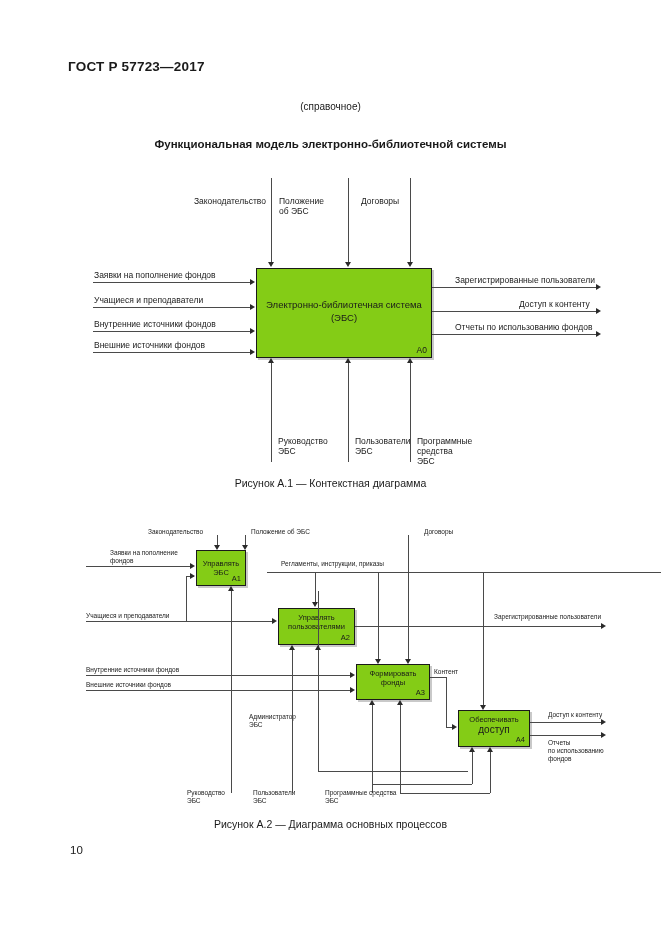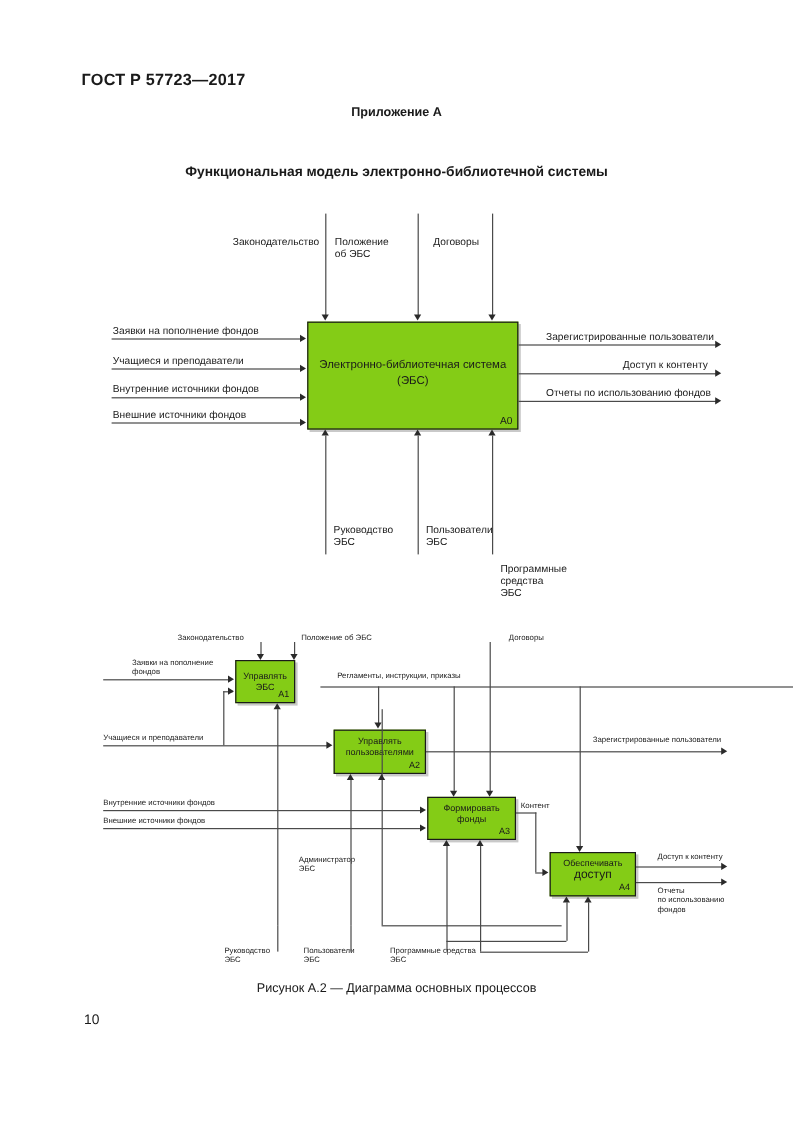--- a/index.html
+++ b/index.html
@@ -109,21 +109,21 @@
     border-right: 3px solid transparent;
     border-bottom: 5px solid #2a2a2a; }
 </style>
 </head>
 <body>
 
 <div id="page">
 
   <div class="txt" id="gost-header">ГОСТ Р 57723—2017</div>
 
-  <div class="txt ctr" id="annex-title">Приложение А</div>
+  <div class="txt ctr" id="annex-sub">(справочное)</div>
   <div class="txt ctr" id="model-title">Функциональная модель электронно-библиотечной системы</div>
 
   <div class="dgm" id="fig1" style="left:0;top:0;width:661px;height:470px;">
 
     <div class="box" style="left:256px;top:268px;width:176px;height:90px;">
       <div class="bl" style="top:30px;font-size:9.5px;">Электронно-библиотечная система</div>
       <div class="bl" style="top:43px;font-size:9.5px;">(ЭБС)</div>
       <div class="bid">A0</div>
     </div>
 
@@ -173,25 +173,26 @@
     <div class="lbl" style="left:278px;top:436px;font-size:8.5px;">Руководство
 ЭБС</div>
 
     <div class="vl" style="left:348px;top:363px;height:99px;"></div>
     <div class="ar-u" style="left:345px;top:358px;"></div>
     <div class="lbl" style="left:355px;top:436px;font-size:8.5px;">Пользователи
 ЭБС</div>
 
     <div class="vl" style="left:410px;top:363px;height:99px;"></div>
     <div class="ar-u" style="left:407px;top:358px;"></div>
-    <div class="lbl" style="left:417px;top:436px;font-size:8.5px;margin-top:33px;">Программные
+    <div class="lbl" style="left:417px;top:436px;font-size:8.5px;">Программные
 средства
 ЭБС</div>
   </div>
 
+  <div class="txt ctr" id="fig1-caption">Рисунок А.1 — Контекстная диаграмма</div>
 
   <div class="dgm" id="fig2" style="left:0;top:0;width:661px;height:815px;">
 
     <div class="box" style="left:196px;top:550px;width:50px;height:36px;">
       <div class="bl" style="top:8px;font-size:7.5px;">Управлять ЭБС</div>
       <div class="bid" style="font-size:7.5px;">A1</div>
     </div>
 
     <div class="box" style="left:278px;top:608px;width:77px;height:37px;">
       <div class="bl" style="top:4px;font-size:7.5px;">Управлять</div>

